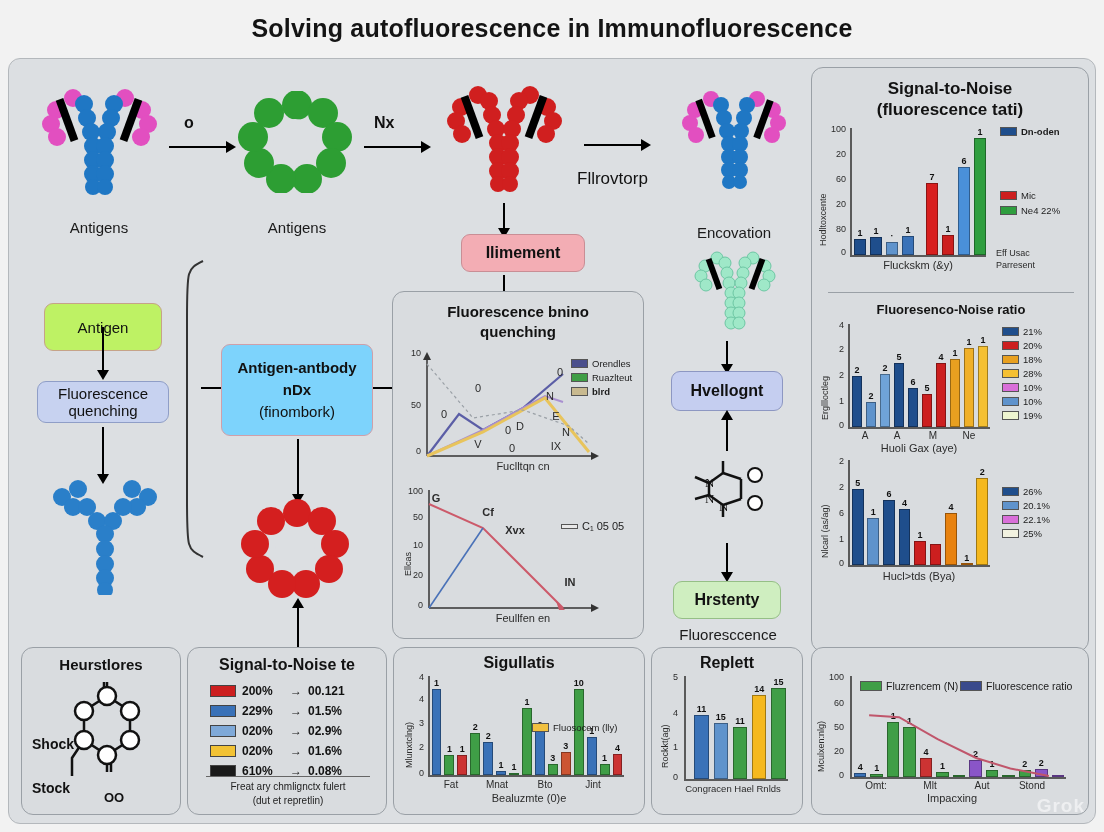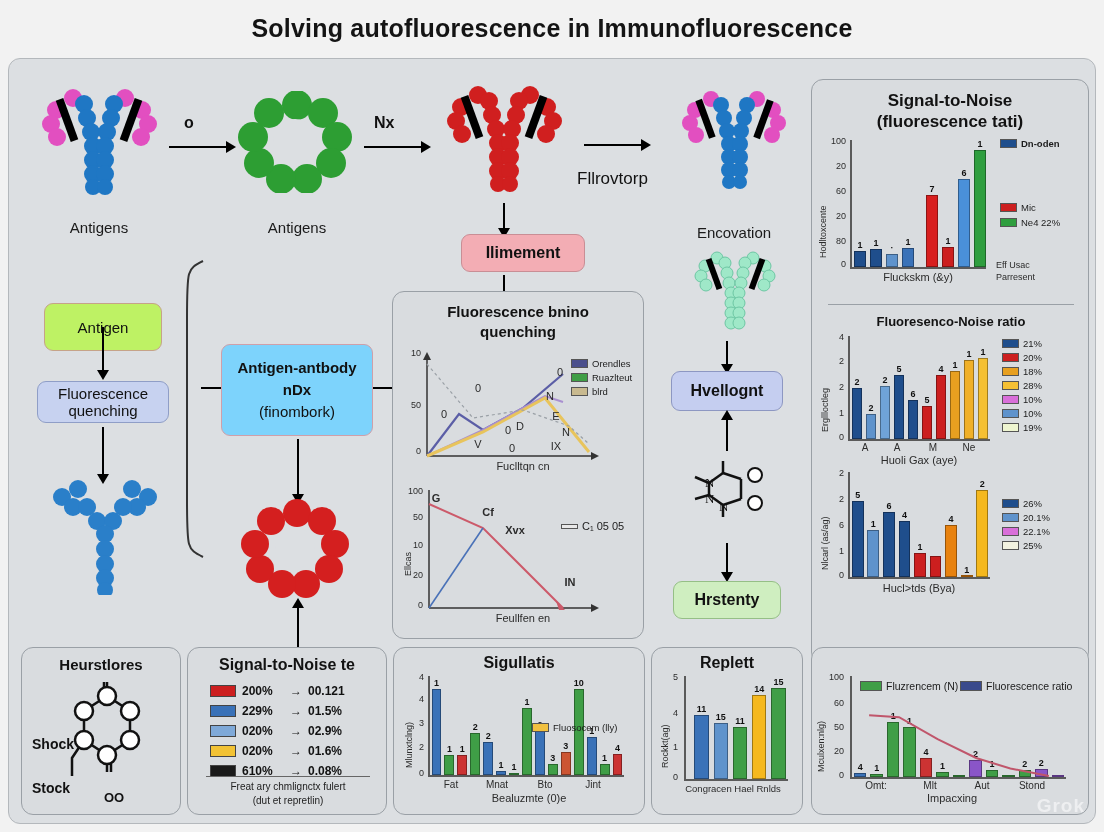--- a/index.html
+++ b/index.html
@@ -361,21 +361,21 @@
       <div class="tickx" style="left:112px;top:90px;width:14px;font-size:11px;">0</div>
       <div class="xtitle" style="left:60px;top:108px;width:140px;">Fuclltqn cn</div>
       <div class="lgd" style="left:178px;top:6px;">
         <span class="sw" style="background:#4a4f8c;"></span>
         <span>Orendles</span>
       </div>
       <div class="lgd" style="left:178px;top:20px;">
         <span class="sw" style="background:#3f9e46;"></span>
         <span>Ruazlteut</span>
       </div>
-      <div class="lgd" style="left:178px;top:34px;">
+      <div class="lgd" style="left:178px;top:34px;font-weight:bold;">
         <span class="sw" style="background:#c8b98f;"></span>
         <span>blrd</span>
       </div>
     </div>
 
     <div class="chart" style="left:0;top:196px;width:252px;height:148px;">
       <div class="tick" style="left:2px;top:-2px;width:28px;">100</div>
       <div class="tick" style="left:2px;top:24px;width:28px;">50</div>
       <div class="tick" style="left:2px;top:52px;width:28px;">10</div>
       <div class="tick" style="left:2px;top:82px;width:28px;">20</div>
@@ -426,22 +426,26 @@
       <text x="40" y="56" font-size="13" font-family="Liberation Serif, serif" fill="#111">N</text>
       <circle cx="76" cy="20" r="7" fill="#fff" stroke="#111" stroke-width="2"></circle>
       <circle cx="76" cy="48" r="7" fill="#fff" stroke="#111" stroke-width="2"></circle>
     </svg>
   </div>
 
   <div class="arrow-v" style="left:717px;top:484px;height:30px;"></div>
   <div class="fbox" style="left:664px;top:522px;width:108px;height:38px;background:#cfeec0;border-color:#95bf86;font-weight:bold;font-size:16px;">
     <span>Hrstenty</span>
   </div>
-
-  <div class="panel" style="left:802px;top:20px;width:278px;height:585px;">
+  <div class="lbl" style="position:absolute;left:648px;top:566px;width:142px;line-height:1.3;">
+    <span>Fluoresccence</span><br>
+    <span>quenching</span>
+  </div>
+
+  <div class="panel" style="left:802px;top:8px;width:278px;height:585px;">
 
     <div class="ptitle" style="font-size:17px;padding-top:10px;line-height:1.25;">
       <span>Signal-to-Noise</span><br>
       <span>(fluorescence tati)</span>
     </div>
     <div class="chart" style="left:0;top:60px;width:278px;height:160px;">
       <div class="tick" style="left:8px;top:-4px;width:26px;">100</div>
       <div class="tick" style="left:8px;top:21px;width:26px;">20</div>
       <div class="tick" style="left:8px;top:46px;width:26px;">60</div>
       <div class="tick" style="left:8px;top:71px;width:26px;">20</div>

